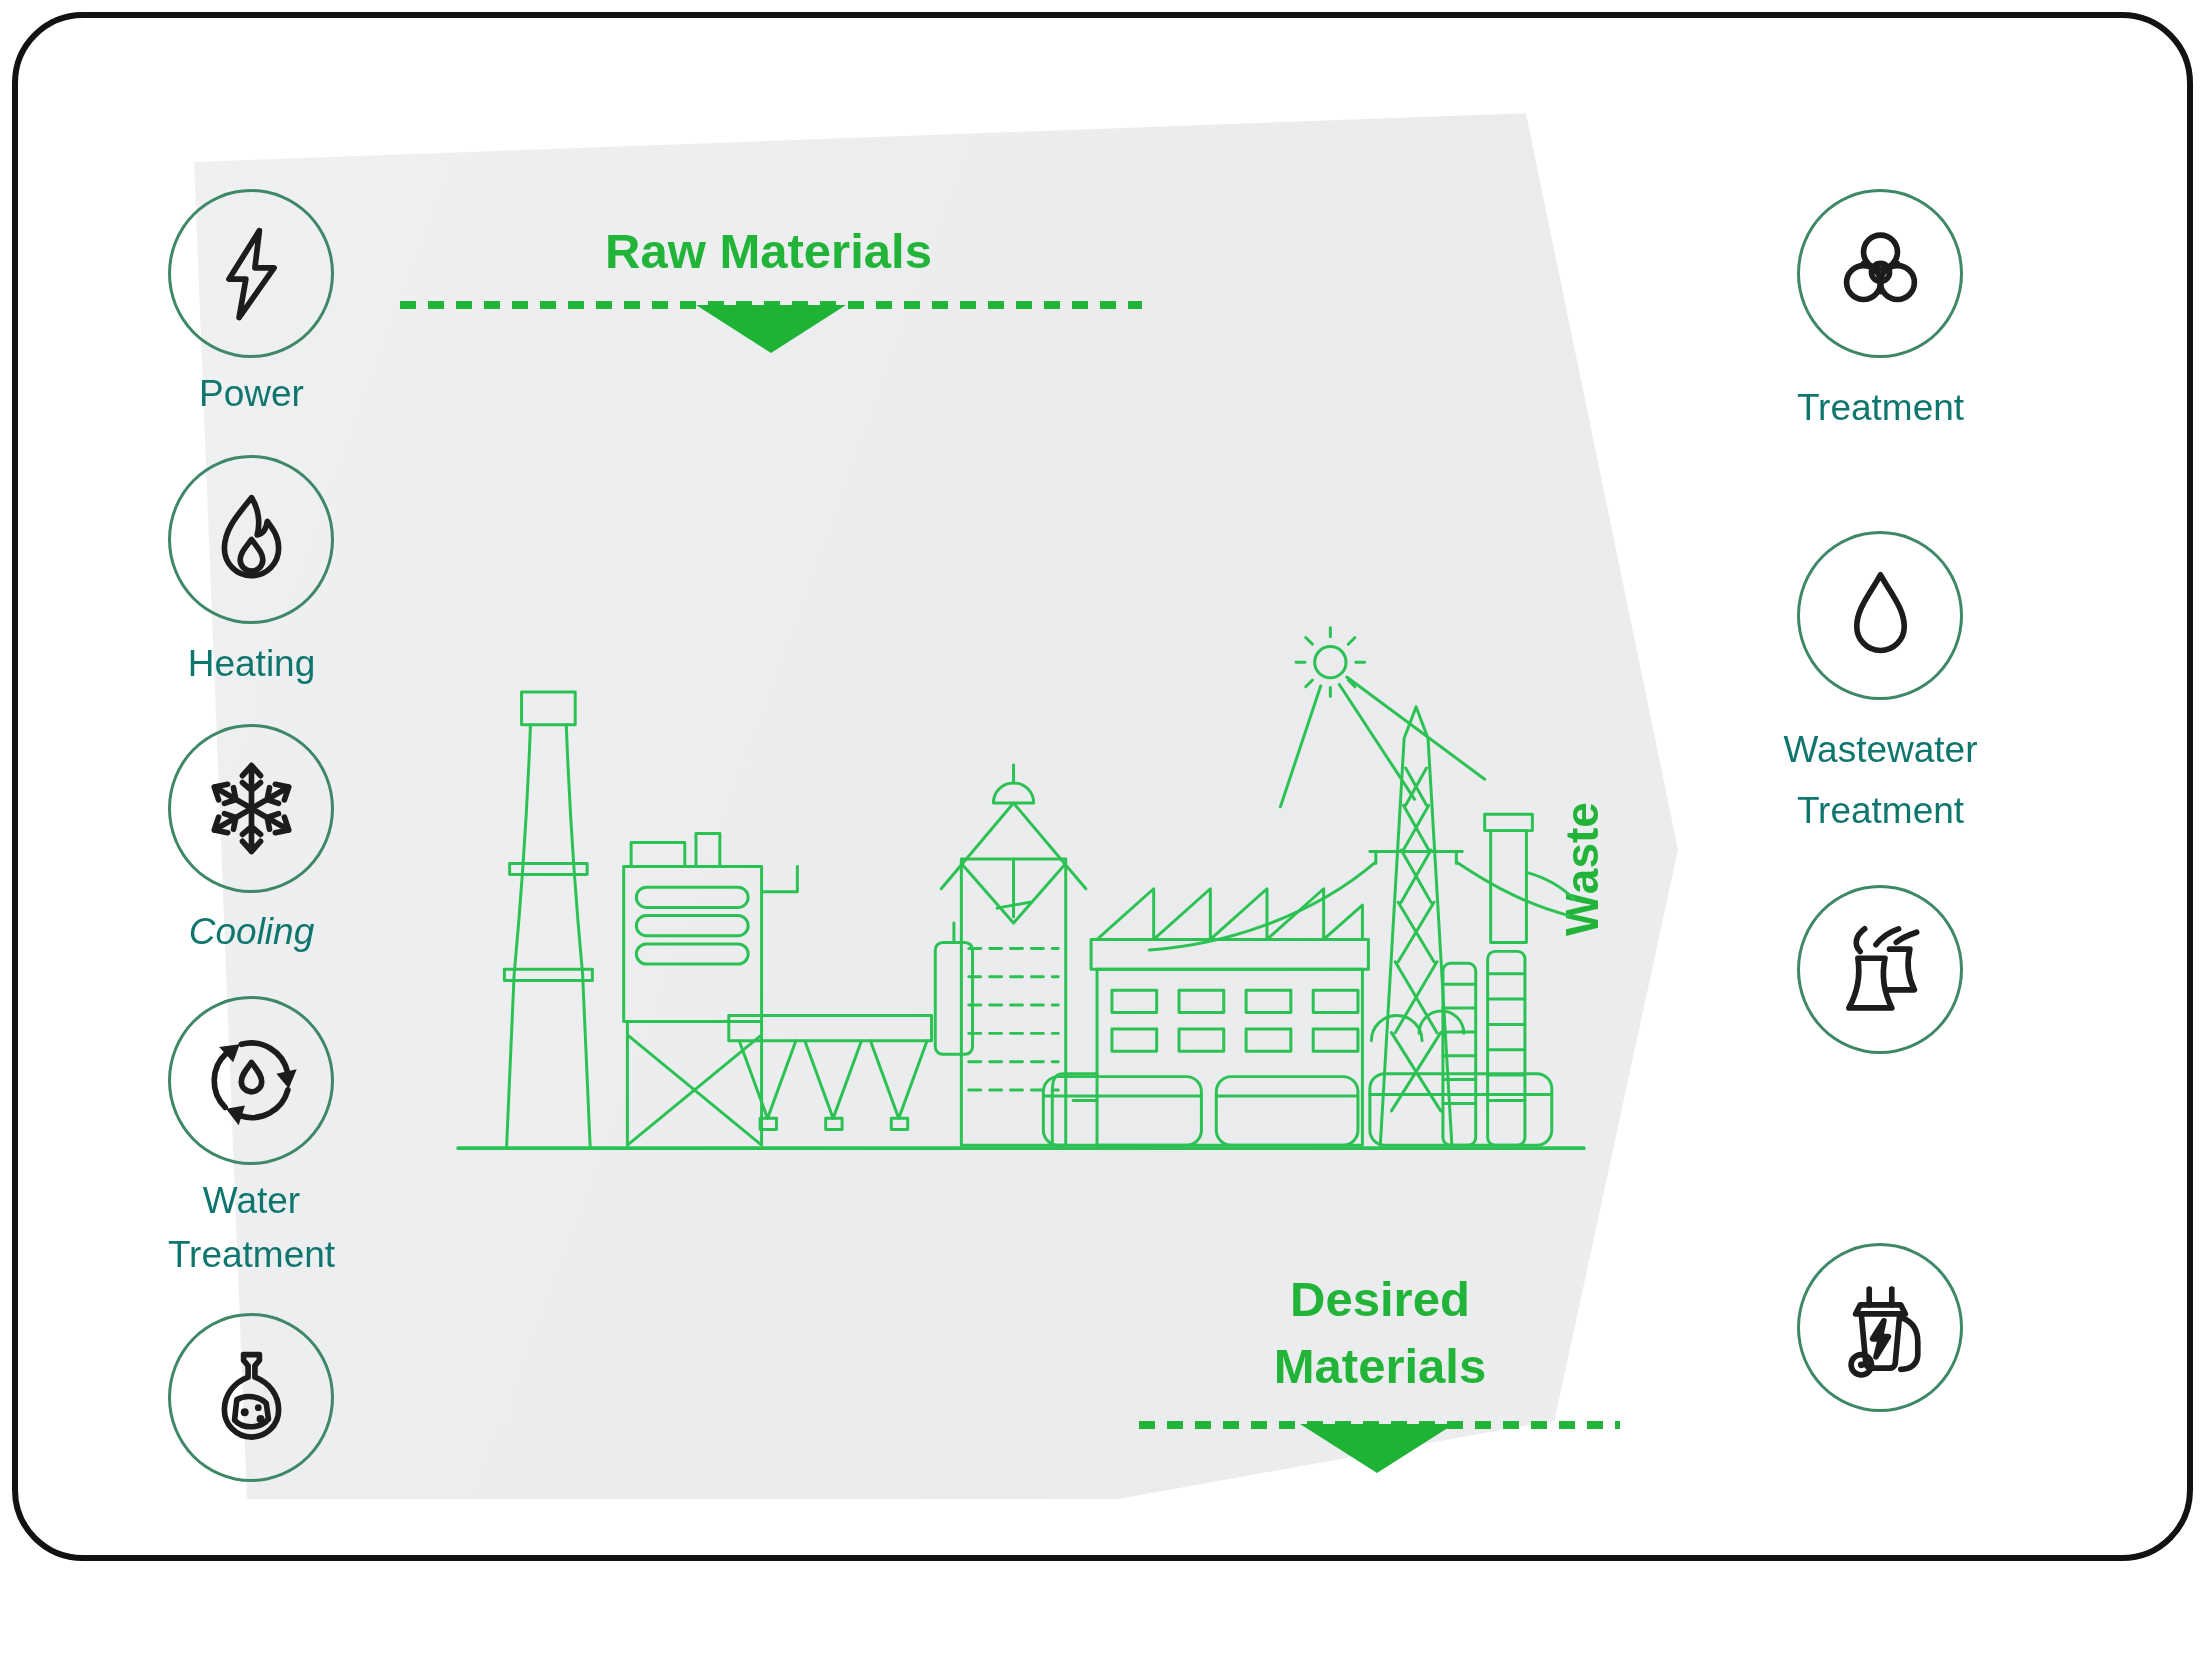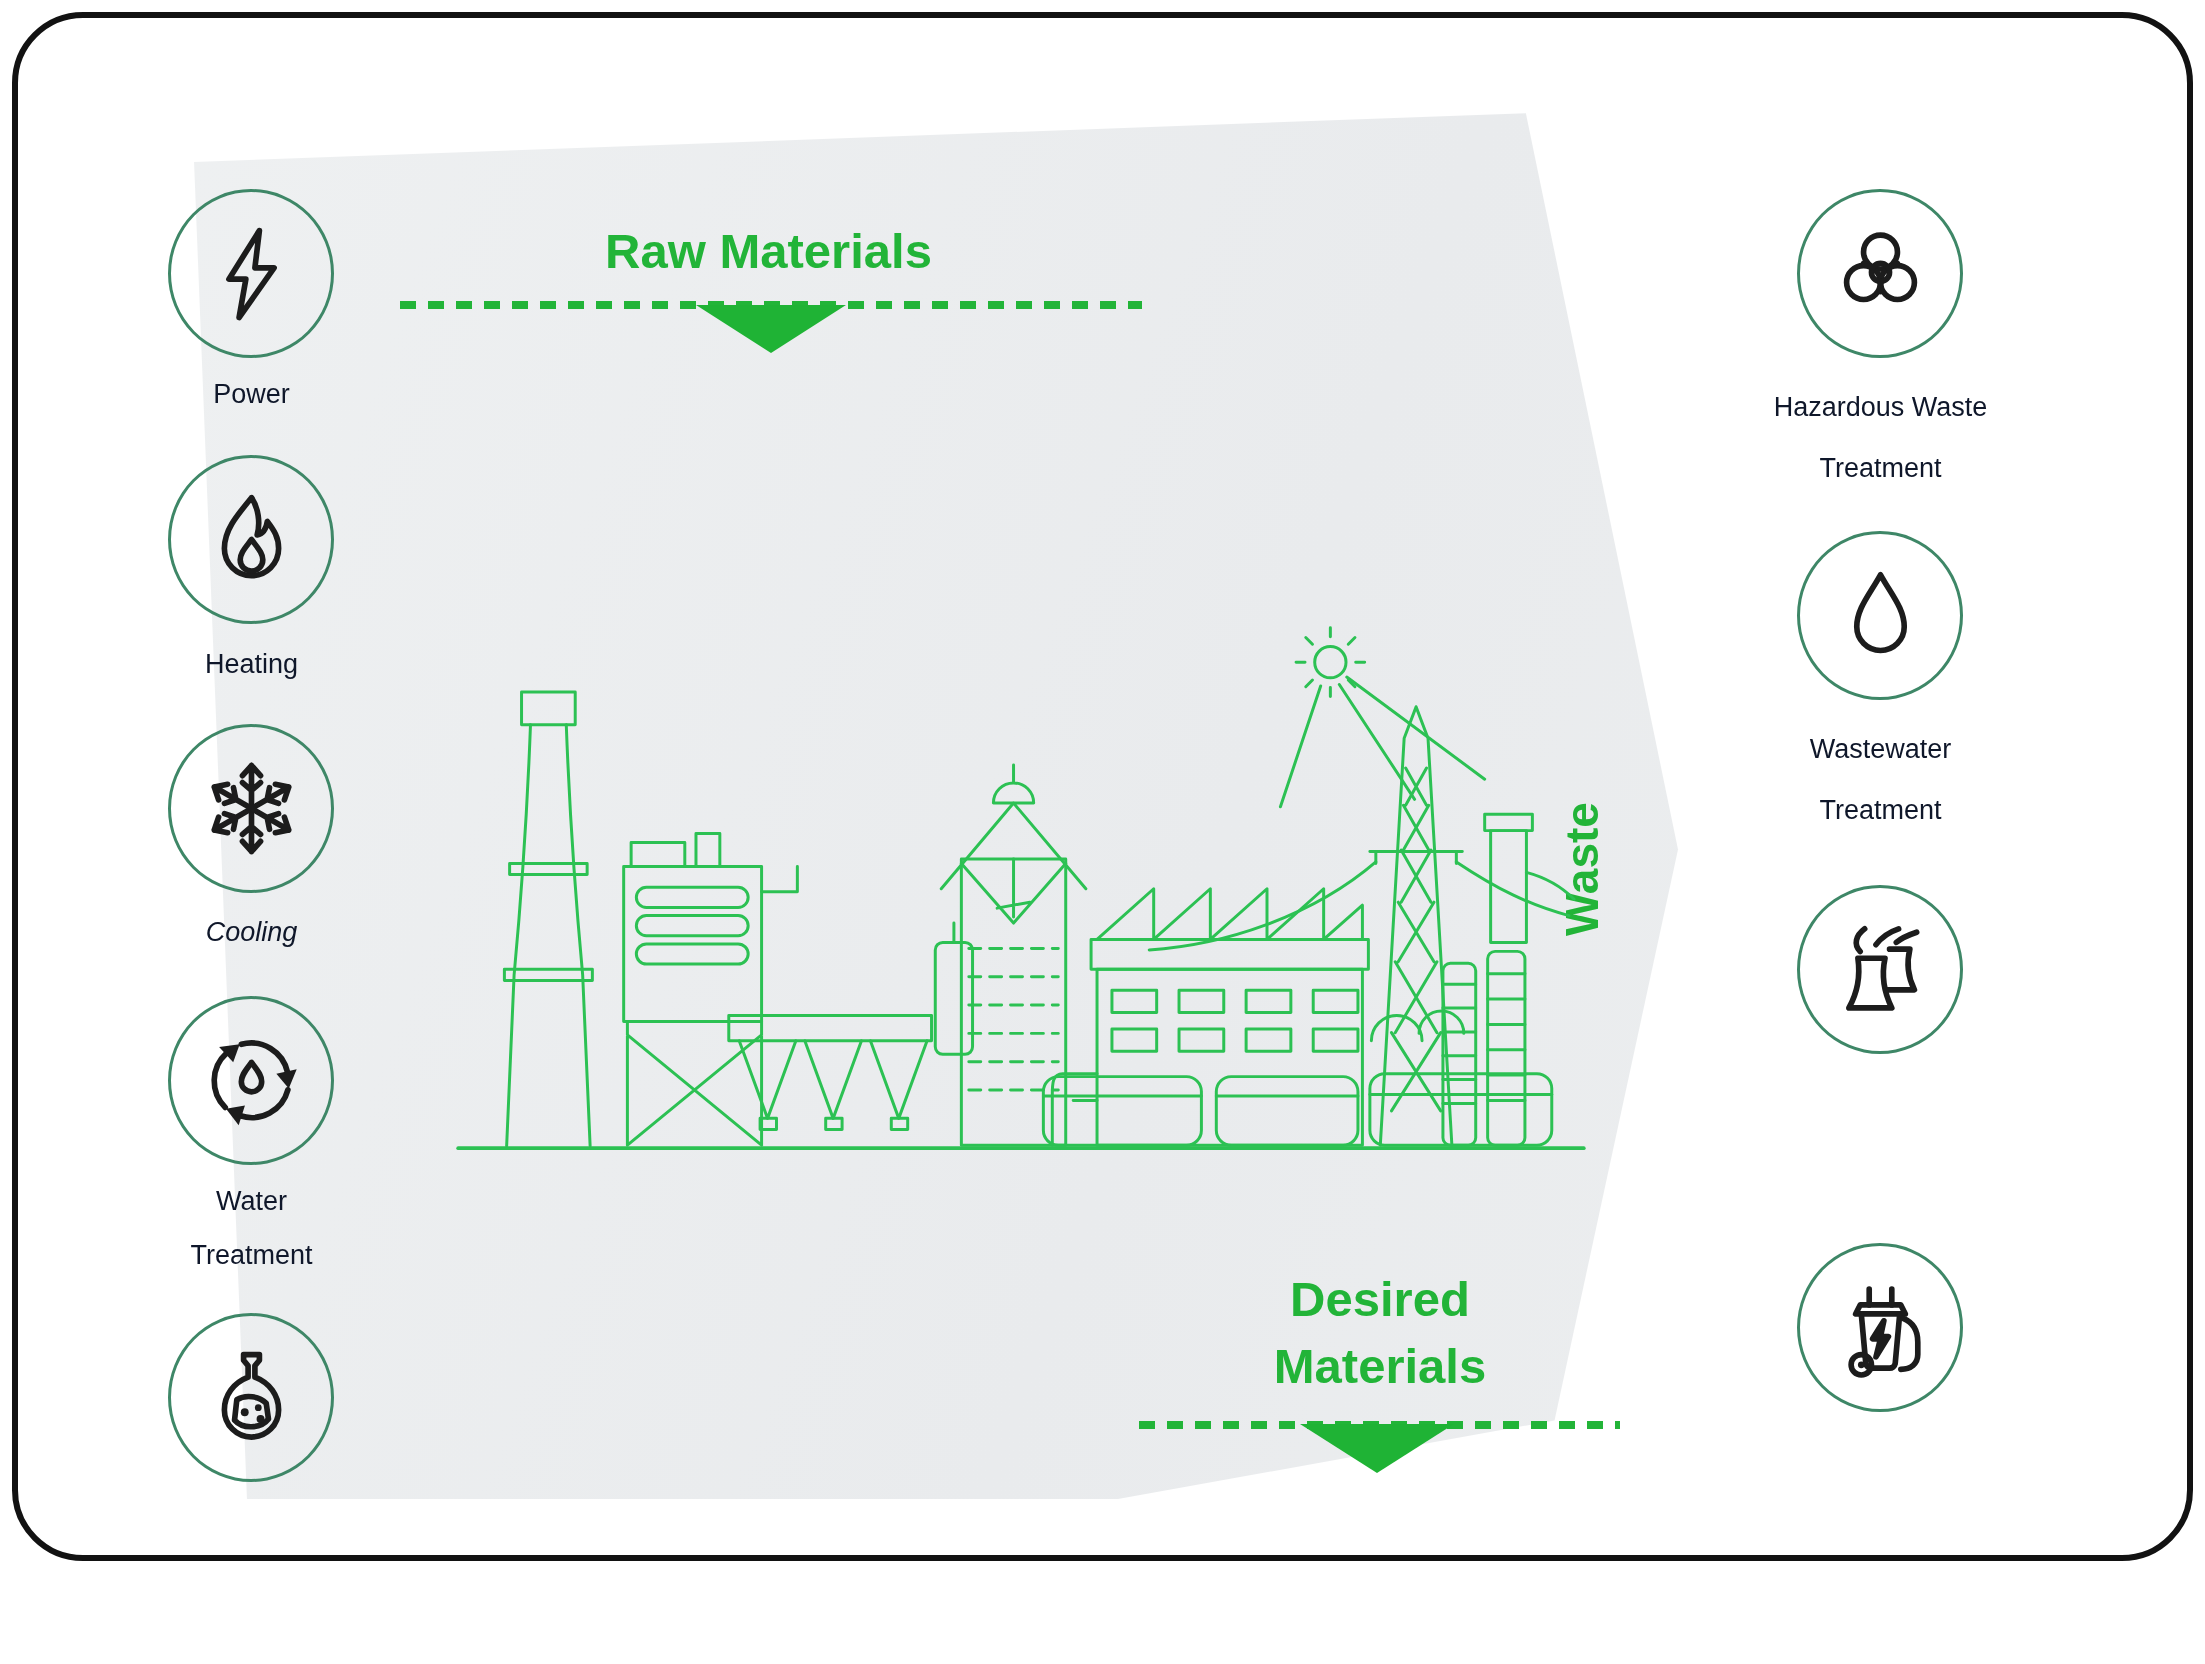--- a/index.html
+++ b/index.html
@@ -18,21 +18,21 @@
   .tri.raw{border-left:75px solid transparent;border-right:75px solid transparent;
            border-top:48px solid #1fb335;}
   .tri.desired{border-left:77px solid transparent;border-right:77px solid transparent;
                border-top:49px solid #1fb335;}
   .waste-vert{position:absolute;left:1462px;top:843px;width:239px;height:52px;
               color:#22b438;font-weight:700;font-size:46px;text-align:center;line-height:52px;
               transform:rotate(-90deg);}
   .circle{position:absolute;width:166px;height:169px;border:3px solid #3e8767;border-radius:50%;
           display:flex;align-items:center;justify-content:center;box-sizing:border-box;}
   .circle svg{width:113px;height:113px;}
-  .item-label{position:absolute;color:#0f172a;text-align:center;font-size:27px;}
+  .item-label{position:absolute;color:#0f766e;text-align:center;font-size:37px;}
   .item-label.left{width:313px;line-height:54px;}
   .item-label.right{width:477px;line-height:61px;}
   .ink{stroke:#1c1c1c;fill:none;stroke-width:5;stroke-linecap:round;stroke-linejoin:round;}
   .ink-fill{fill:#1c1c1c;stroke:none;}
   .factory{position:absolute;left:447px;top:626px;width:1148px;height:530px;}
   .fact{stroke:#2cc153;fill:none;stroke-width:4;stroke-linecap:round;stroke-linejoin:round;}
 </style>
 </head>
 <body>
 
@@ -205,21 +205,20 @@
       <g class="ink" stroke-width="5.5">
         <circle cx="50" cy="31" r="15"></circle>
         <circle cx="35" cy="58" r="15"></circle>
         <circle cx="65" cy="58" r="15"></circle>
       </g>
       <circle class="ink" cx="50" cy="49" r="8" stroke-width="4"></circle>
       <path class="ink" d="M50 57 V66 M43 45 L35 41 M57 45 L65 41" stroke-width="4"></path>
     </svg>
   </div>
   <div class="item-label right" style="left:1642px;top:377px;">
-    <div>Hazardous Waste</div>
     <div>Treatment</div>
   </div>
 
   <div class="circle" style="left:1797px;top:531px;">
     <svg viewBox="0 0 100 100">
       <path class="ink" d="M50 14 C40 32 29 44 29 60 A21 21 0 0 0 71 60 C71 44 60 32 50 14 Z"></path>
     </svg>
   </div>
   <div class="item-label right" style="left:1642px;top:719px;">
     <div>Wastewater</div>

